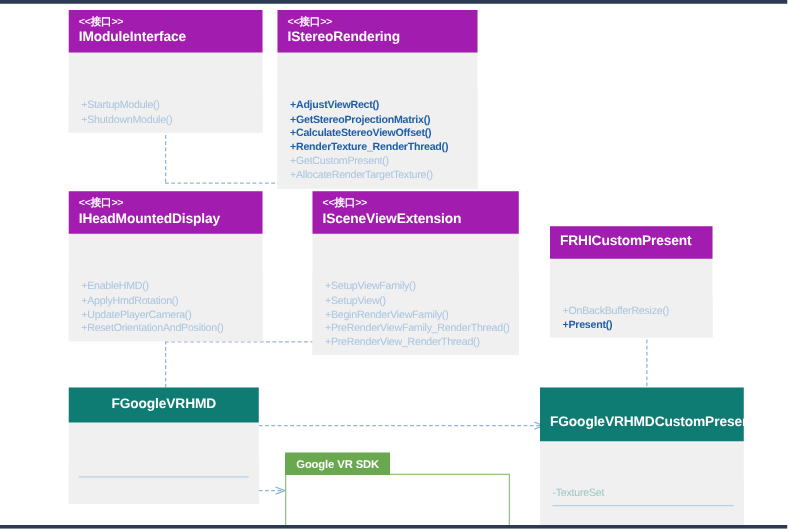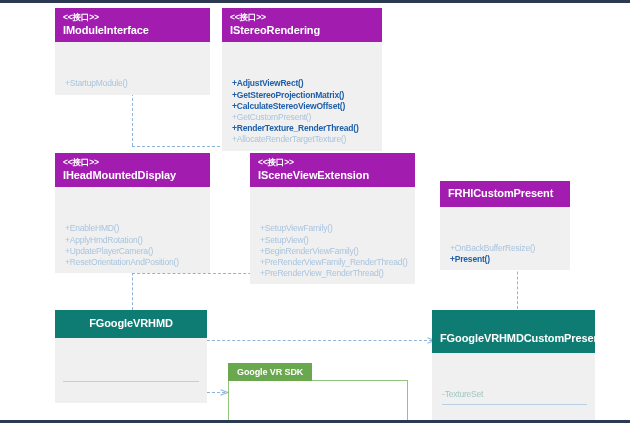--- a/index.html
+++ b/index.html
@@ -164,34 +164,35 @@
   <div class="hline" style="left:132px; top:389px; width:93px;"></div>
   <div class="arrow-right" style="left:220px; top:385px;"></div>
 
   <div class="uml-box" style="left:55px; top:5px; width:155px;">
     <div class="uml-head">
       <span class="stereotype">&lt;&lt;接口&gt;&gt;</span>
       <span class="cls-name">IModuleInterface</span>
     </div>
     <div class="uml-body">
       <div class="member">+StartupModule()</div>
+      <div class="member">+ShutdownModule()</div>
     </div>
   </div>
 
   <div class="uml-box" style="left:222px; top:5px; width:160px;">
     <div class="uml-head">
       <span class="stereotype">&lt;&lt;接口&gt;&gt;</span>
       <span class="cls-name">IStereoRendering</span>
     </div>
     <div class="uml-body">
       <div class="member strong">+AdjustViewRect()</div>
       <div class="member strong">+GetStereoProjectionMatrix()</div>
       <div class="member strong">+CalculateStereoViewOffset()</div>
+      <div class="member strong">+RenderTexture_RenderThread()</div>
       <div class="member">+GetCustomPresent()</div>
-      <div class="member strong">+RenderTexture_RenderThread()</div>
       <div class="member">+AllocateRenderTargetTexture()</div>
     </div>
   </div>
 
   <div class="uml-box" style="left:55px; top:150px; width:155px;">
     <div class="uml-head">
       <span class="stereotype">&lt;&lt;接口&gt;&gt;</span>
       <span class="cls-name">IHeadMountedDisplay</span>
     </div>
     <div class="uml-body">

